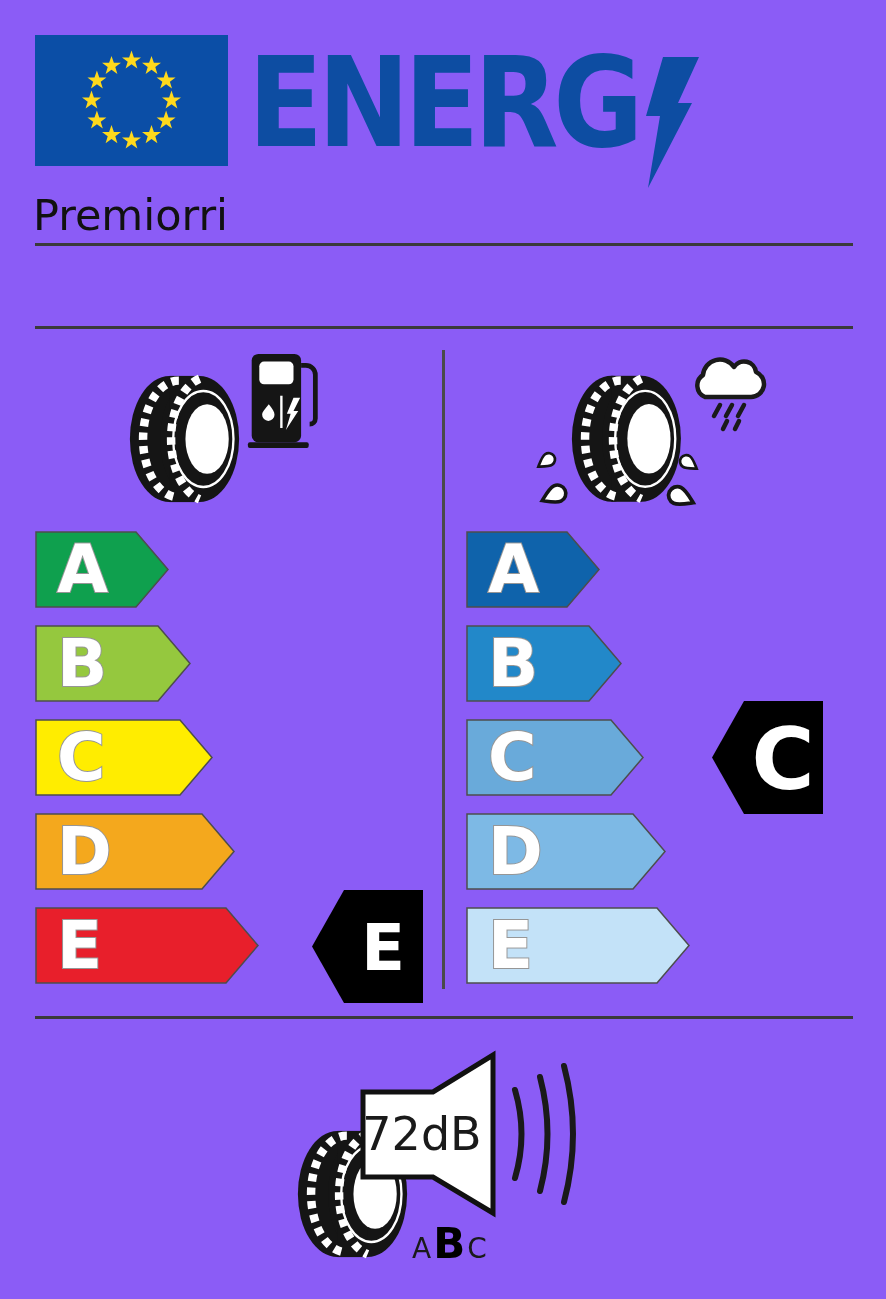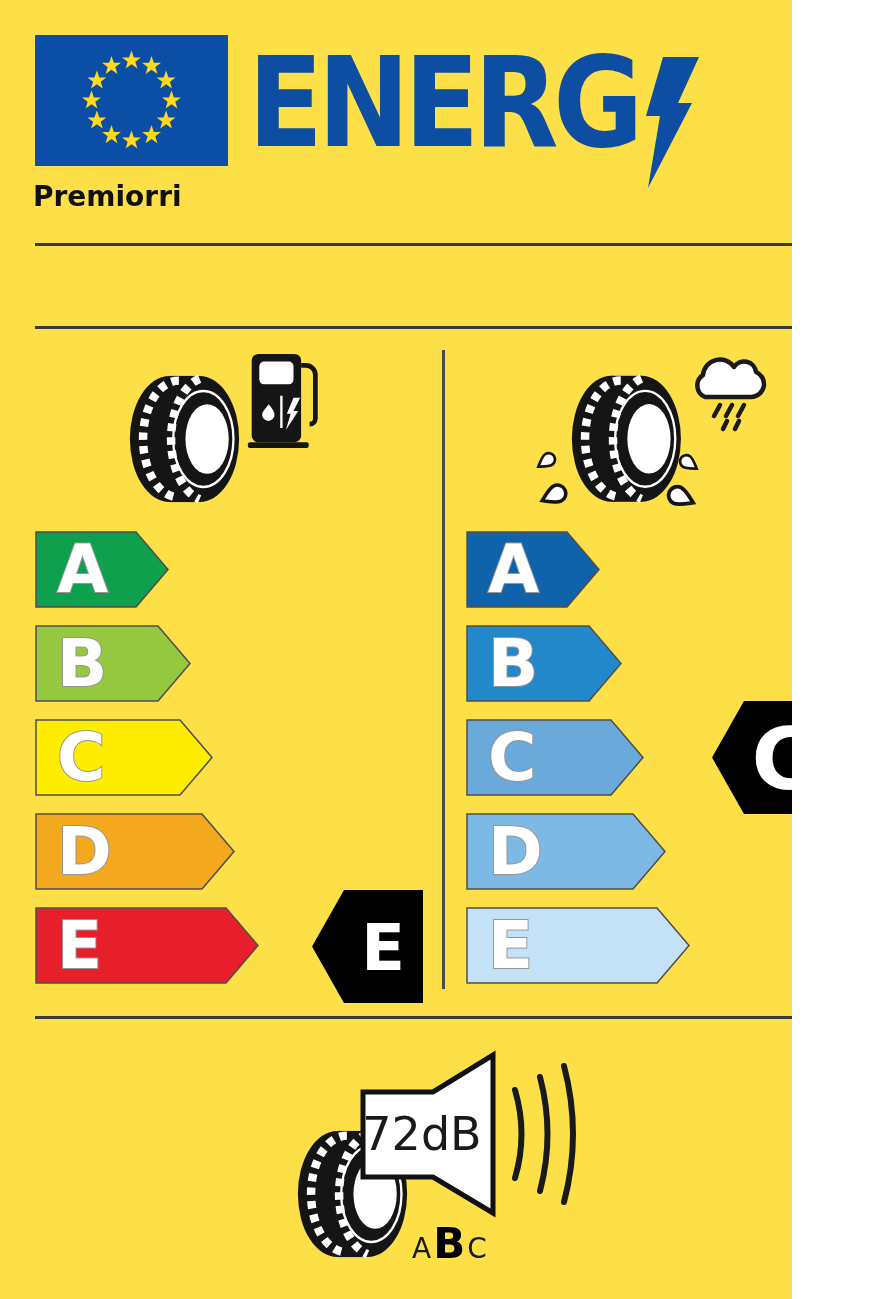--- a/index.html
+++ b/index.html
@@ -1,22 +1,22 @@
 <!DOCTYPE html>
 <html><head>
 <meta charset="utf-8">
 <style>
   html,body{margin:0;padding:0;background:#fff;}
-  .page{position:relative;width:792px;height:1299px;background:#fde047;overflow:hidden;
+  .page{position:relative;width:886px;height:1299px;background:#8b5cf6;overflow:hidden;
         font-family:"DejaVu Sans","Liberation Sans",sans-serif;}
   .abs{position:absolute;}
   
   #flag-svg{left:35px;top:35px;}
   #wordmark-svg{left:248px;top:38px;}
-  #brand-name{left:33px;top:180px;font-size:28px;font-weight:bold;color:#111;letter-spacing:0;}
+  #brand-name{left:33px;top:190px;font-size:43px;font-weight:normal;color:#111;letter-spacing:0;}
   .hr{left:35px;width:818px;height:3px;background:#3a3a3a;}
   #hr-1{top:243px;} #hr-2{top:326px;} #hr-3{top:1016px;}
   #v-divider{left:442px;top:350px;width:3px;height:639px;background:#4a4a4a;}
   
   #fuel-tire{left:128px;top:372px;} #fuel-pump{left:246px;top:348px;}
   #wet-icon{left:536px;top:346px;} #rain-cloud{left:678px;top:344px;}
   
   #fuel-ladder{left:35px;top:531px;width:340px;height:462px;}
   #wet-ladder{left:466px;top:531px;width:340px;height:462px;}
   .arrow-svg{position:absolute;left:0;overflow:visible;}

